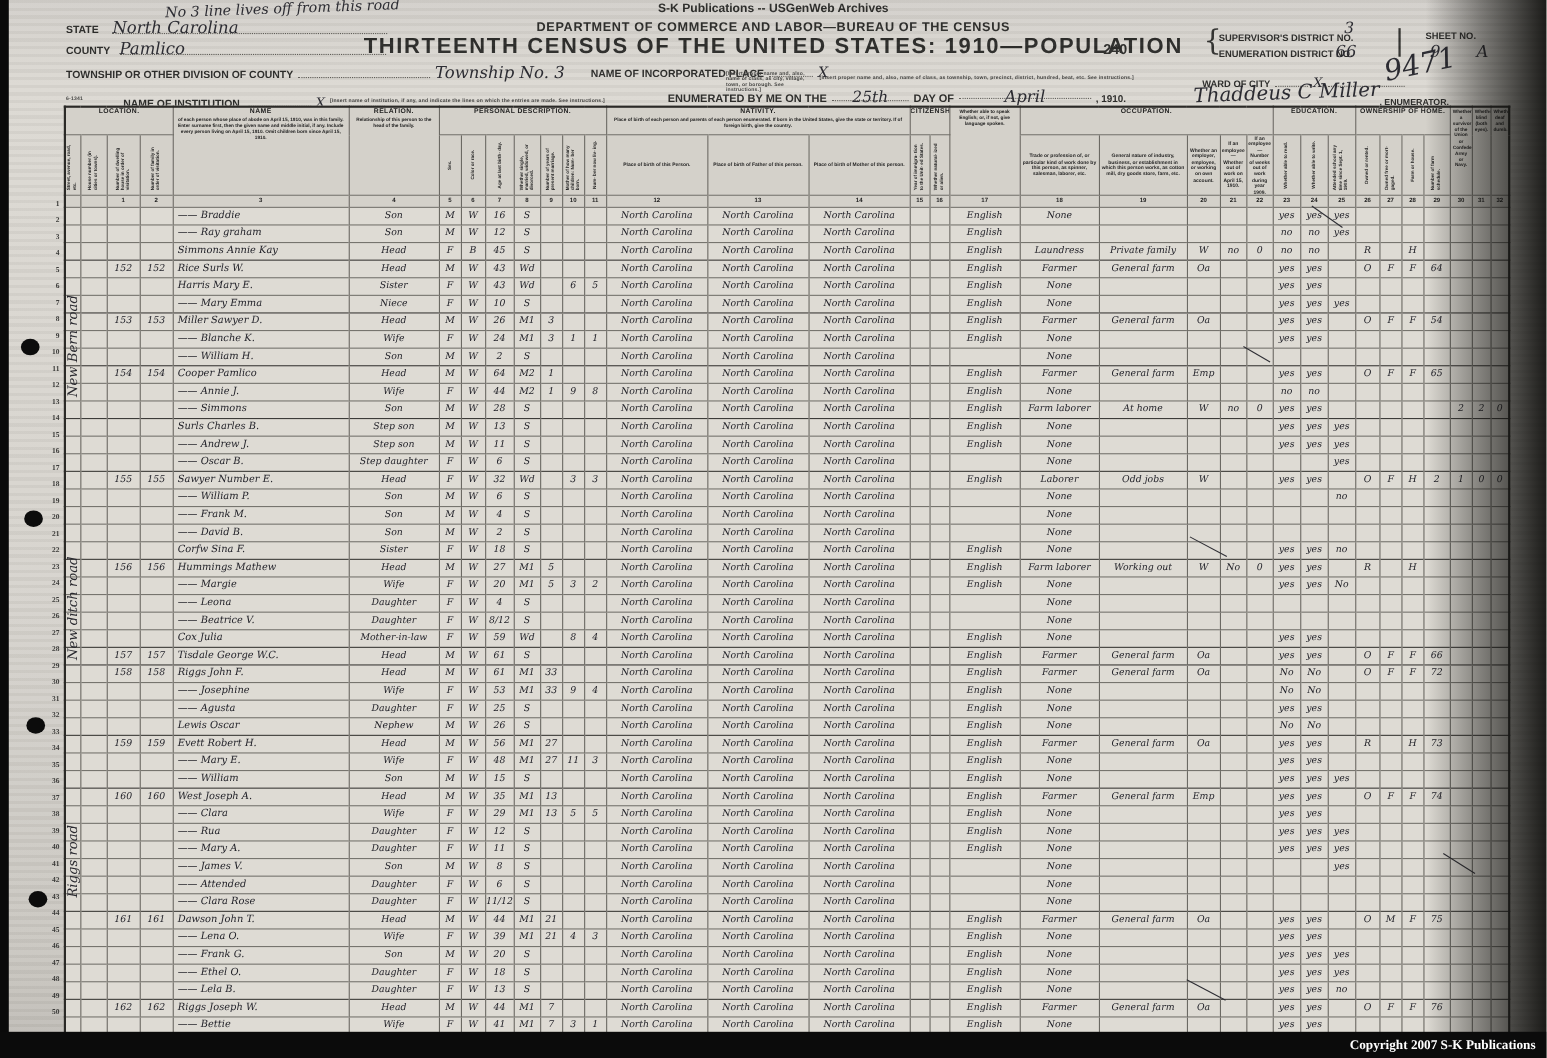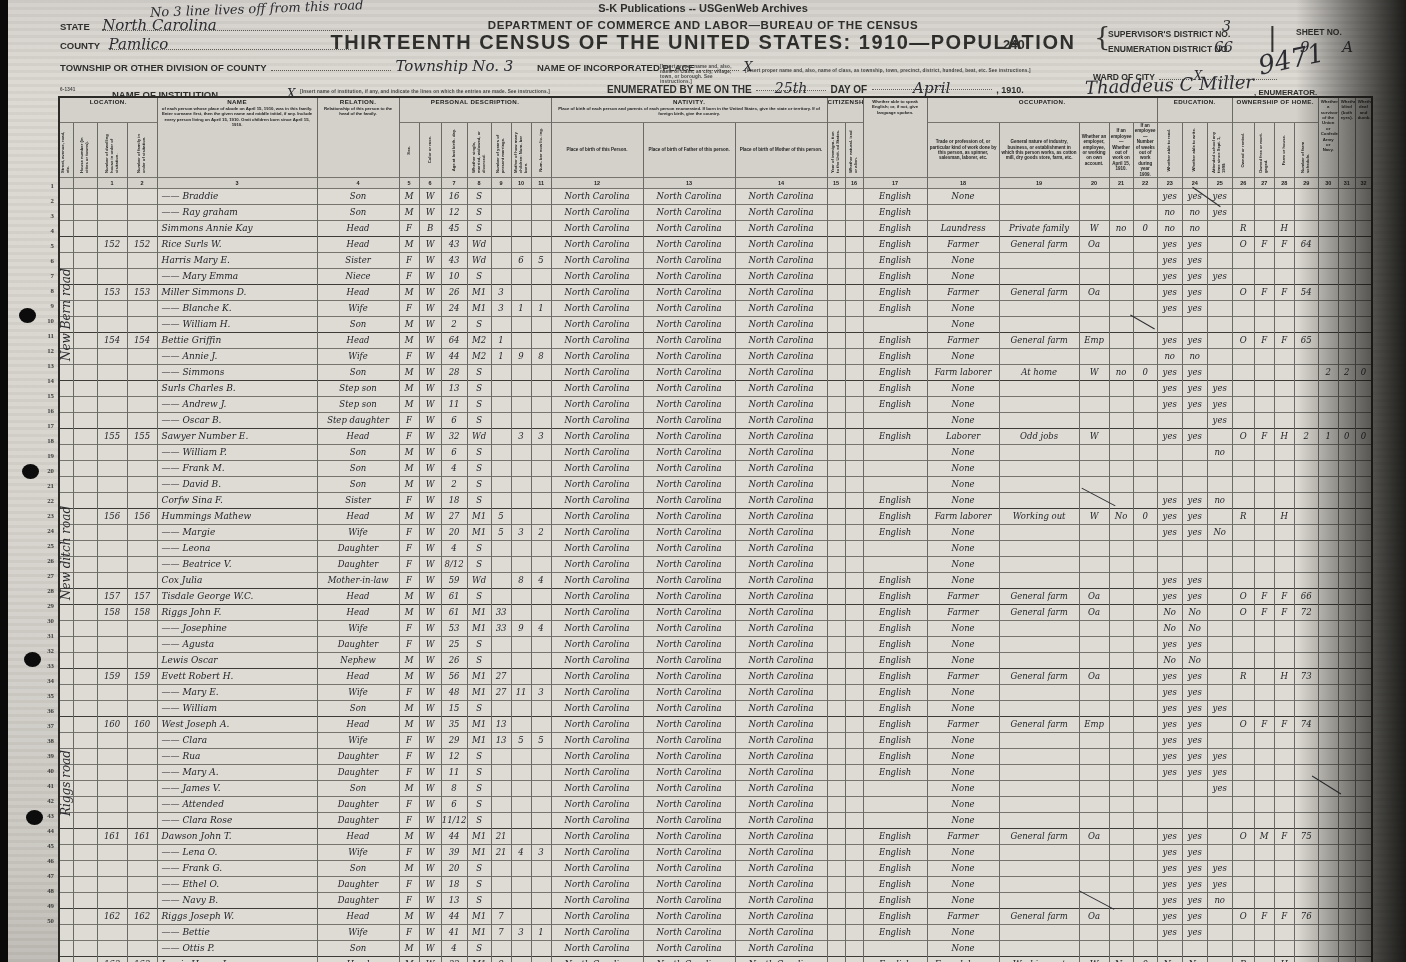--- a/index.html
+++ b/index.html
@@ -597,21 +597,21 @@
           <td class="c hw"></td>
           <td class="c hw bl2"></td>
           <td class="c hw bl2"></td>
           <td class="c hw bl2"></td>
         </tr>
         <tr class="hh">
           <td class="c hw bl2"></td>
           <td class="c hw"></td>
           <td class="c hw">153</td>
           <td class="c hw">153</td>
-          <td class="name hw bl2">Miller  Simmons D.</td>
+          <td class="name hw bl2">Miller  Sawyer D.</td>
           <td class="c hw bl2">Head</td>
           <td class="c hw bl2">M</td>
           <td class="c hw">W</td>
           <td class="c hw">26</td>
           <td class="c hw">M1</td>
           <td class="c hw">3</td>
           <td class="c hw"></td>
           <td class="c hw"></td>
           <td class="c hw bl2">North Carolina</td>
           <td class="c hw">North Carolina</td>
@@ -705,21 +705,21 @@
           <td class="c hw"></td>
           <td class="c hw bl2"></td>
           <td class="c hw bl2"></td>
           <td class="c hw bl2"></td>
         </tr>
         <tr class="hh">
           <td class="c hw bl2"></td>
           <td class="c hw"></td>
           <td class="c hw">154</td>
           <td class="c hw">154</td>
-          <td class="name hw bl2">Bettie  Griffin</td>
+          <td class="name hw bl2">Cooper  Pamlico</td>
           <td class="c hw bl2">Head</td>
           <td class="c hw bl2">M</td>
           <td class="c hw">W</td>
           <td class="c hw">64</td>
           <td class="c hw">M2</td>
           <td class="c hw">1</td>
           <td class="c hw"></td>
           <td class="c hw"></td>
           <td class="c hw bl2">North Carolina</td>
           <td class="c hw">North Carolina</td>
@@ -1965,21 +1965,21 @@
           <td class="c hw"></td>
           <td class="c hw bl2"></td>
           <td class="c hw bl2"></td>
           <td class="c hw bl2"></td>
         </tr>
         <tr>
           <td class="c hw bl2"></td>
           <td class="c hw"></td>
           <td class="c hw"></td>
           <td class="c hw"></td>
-          <td class="name hw bl2">——  Navy B.</td>
+          <td class="name hw bl2">——  Lela B.</td>
           <td class="c hw bl2">Daughter</td>
           <td class="c hw bl2">F</td>
           <td class="c hw">W</td>
           <td class="c hw">13</td>
           <td class="c hw">S</td>
           <td class="c hw"></td>
           <td class="c hw"></td>
           <td class="c hw"></td>
           <td class="c hw bl2">North Carolina</td>
           <td class="c hw">North Carolina</td>
@@ -2143,20 +2143,23 @@
           <td class="c hw"></td>
           <td class="c hw">H</td>
           <td class="c hw"></td>
           <td class="c hw bl2"></td>
           <td class="c hw bl2"></td>
           <td class="c hw bl2"></td>
         </tr>
       </tbody>
     </table>
 
+  <div class="edge-bottom">
+    <span class="copyright">Copyright 2007 S-K Publications</span>
+  </div>
 <div class="street-label" style="left: 59px; top: 200px; height: 230px; width: 13px;">New Bern road</div>
     <div class="street-label" style="left: 59px; top: 440px; height: 225px; width: 13px;">New ditch road</div>
     <div class="street-label" style="left: 59px; top: 685px; height: 195px; width: 13px;">Riggs road</div>
     <div class="punch" style="left: 19px; top: 308px;"></div>
     <div class="punch" style="left: 22px; top: 464px;"></div>
     <div class="punch" style="left: 24px; top: 652px;"></div>
     <div class="punch" style="left: 26px; top: 810px;"></div>
     <div class="mark" style="left: 1206px; top: 180px; height: 34px; transform: rotate(-55deg);"></div>
     <div class="mark" style="left: 1142px; top: 308px; height: 28px; transform: rotate(-60deg);"></div>
     <div class="mark" style="left: 1098px; top: 478px; height: 38px; transform: rotate(-62deg);"></div>

